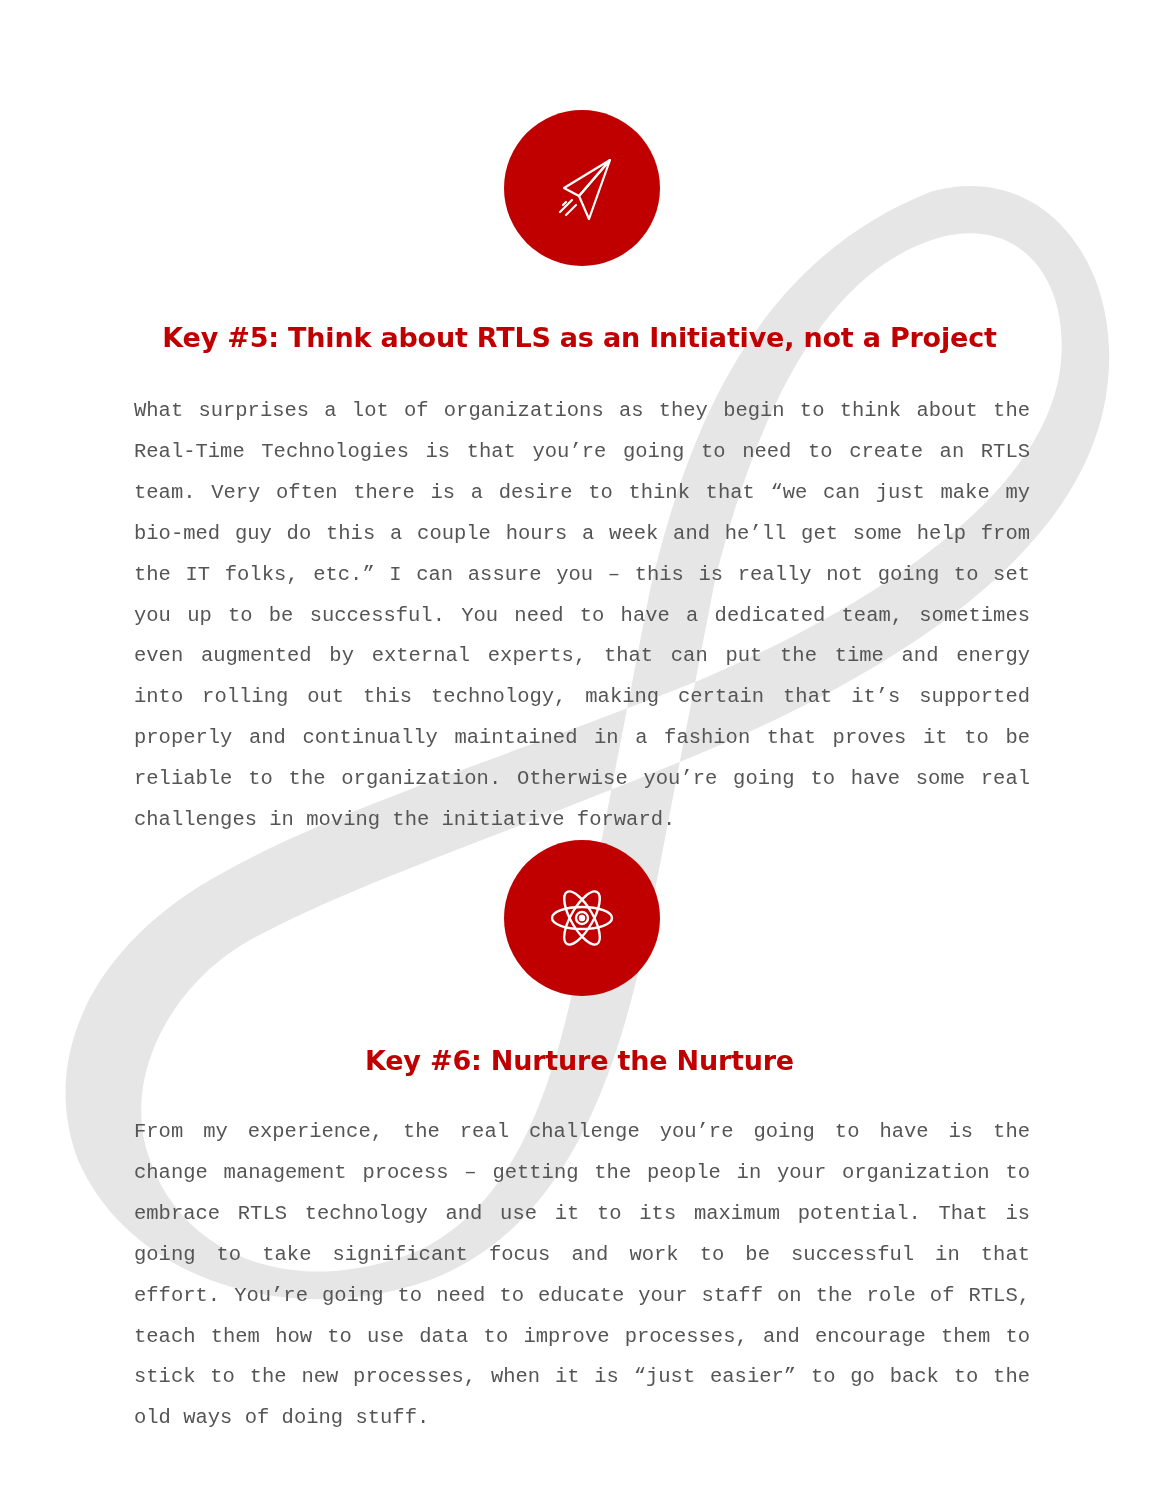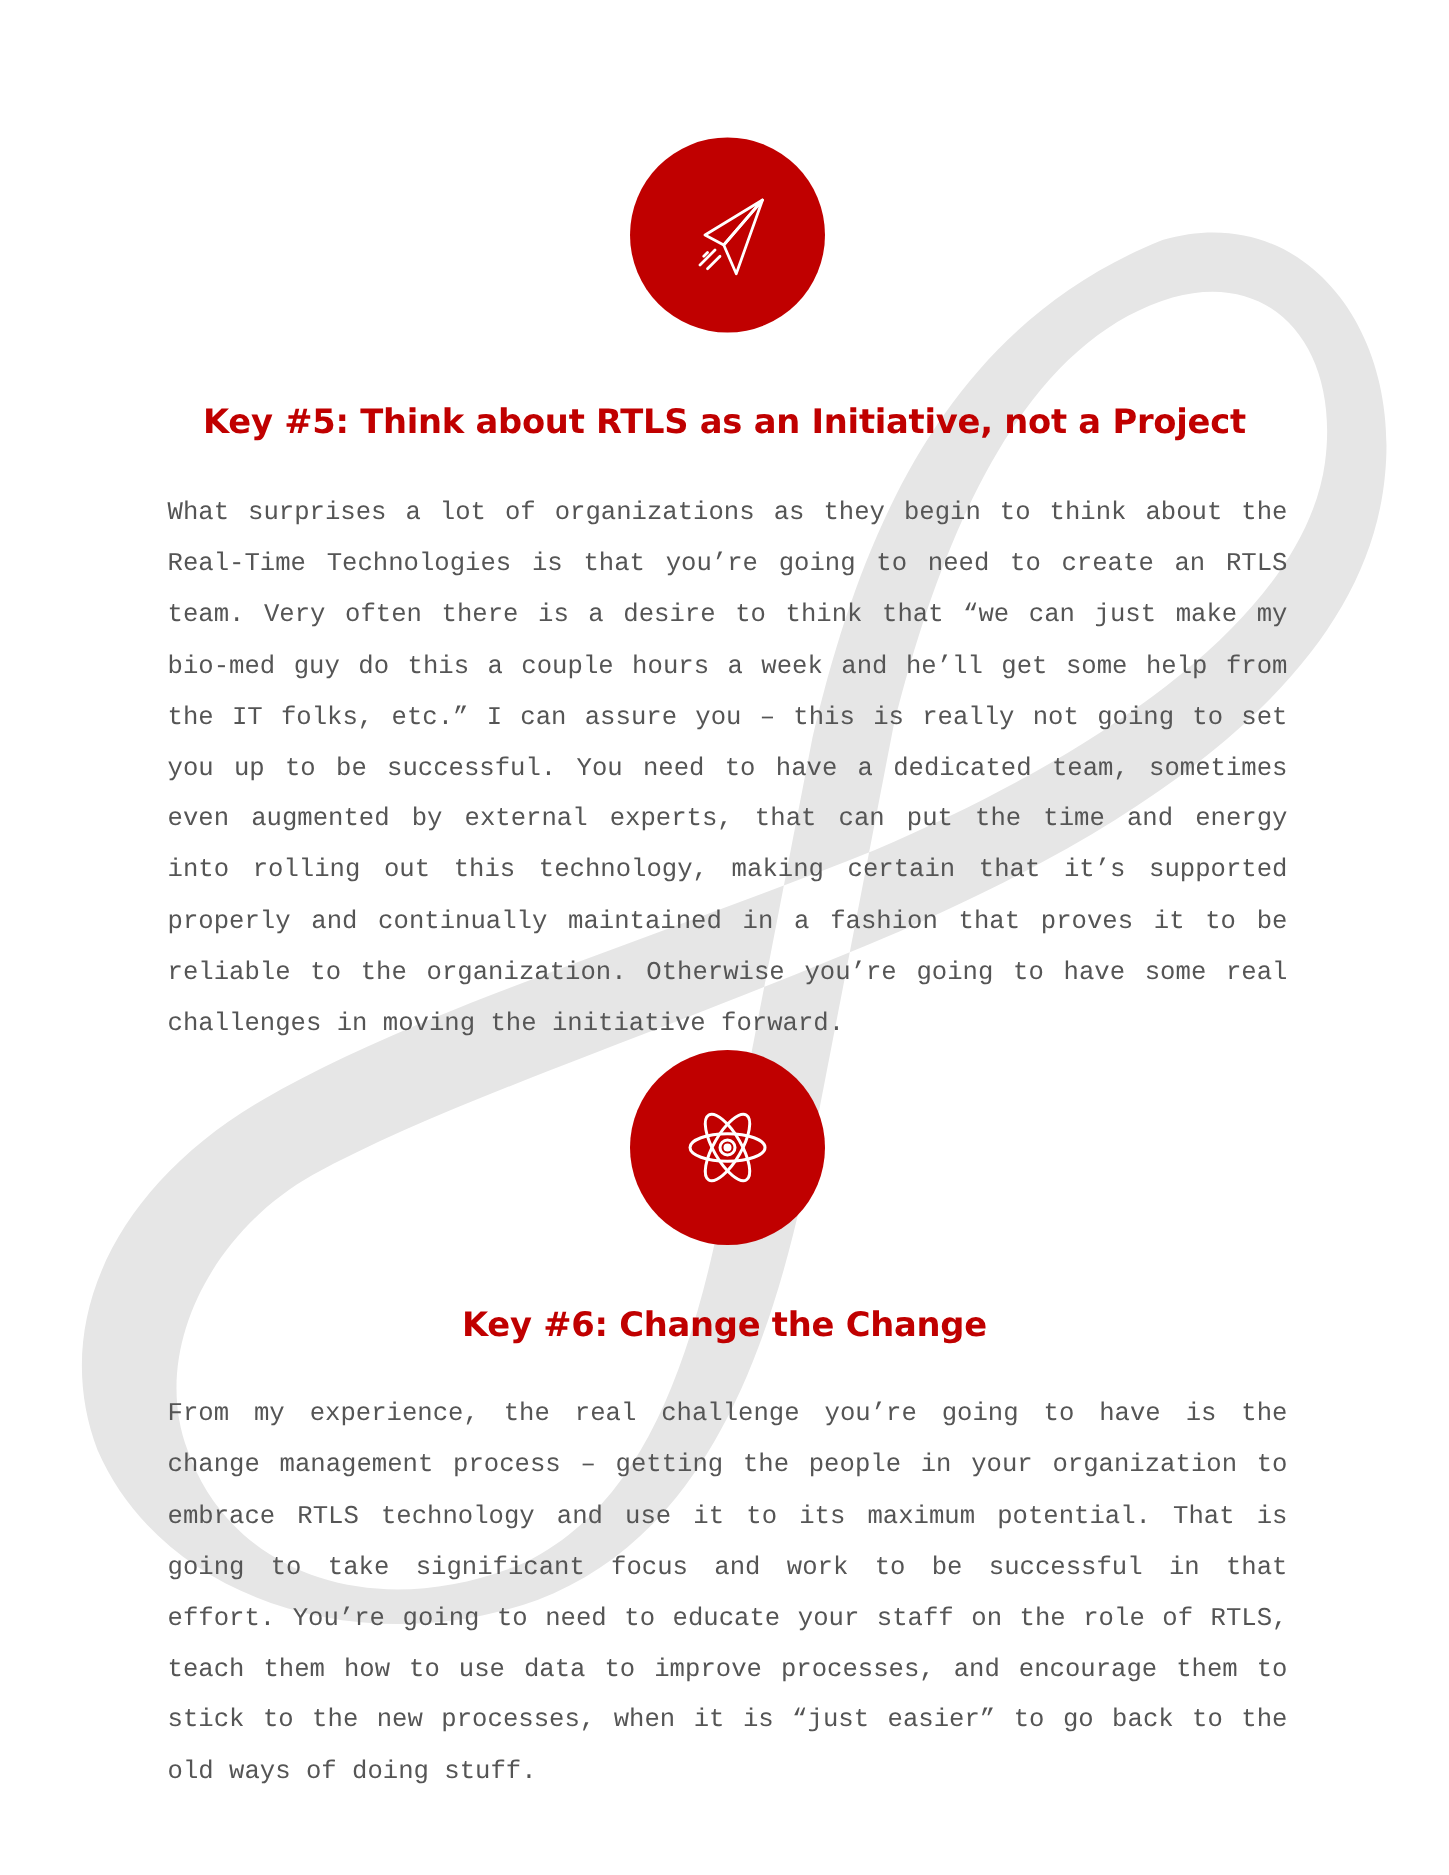--- a/index.html
+++ b/index.html
@@ -66,17 +66,17 @@
   <section>
     <div class="badge" style="top:840px;">
       <svg viewBox="0 0 72 72" fill="none" stroke="#ffffff" stroke-width="2.4">
         <ellipse cx="36" cy="36" rx="30" ry="11"></ellipse>
         <ellipse cx="36" cy="36" rx="30" ry="11" transform="rotate(60 36 36)"></ellipse>
         <ellipse cx="36" cy="36" rx="30" ry="11" transform="rotate(120 36 36)"></ellipse>
         <circle cx="36" cy="36" r="6"></circle>
         <circle cx="36" cy="36" r="2" fill="#ffffff"></circle>
       </svg>
     </div>
-    <h2 class="heading" style="top:1045px;">Key #6: Change the Change</h2>
+    <h2 class="heading" style="top:1045px;">Key #6: Nurture the Nurture</h2>
     <p class="body-text" style="top:1112px;">From my experience, the real challenge you’re going to have is the change management process – getting the people in your organization to embrace RTLS technology and use it to its maximum potential. That is going to take significant focus and work to be successful in that effort. You’re going to need to educate your staff on the role of RTLS, teach them how to use data to improve processes, and encourage them to stick to the new processes, when it is “just easier” to go back to the old ways of doing stuff.</p>
   </section>
 
 </div>
 
 </body></html>

